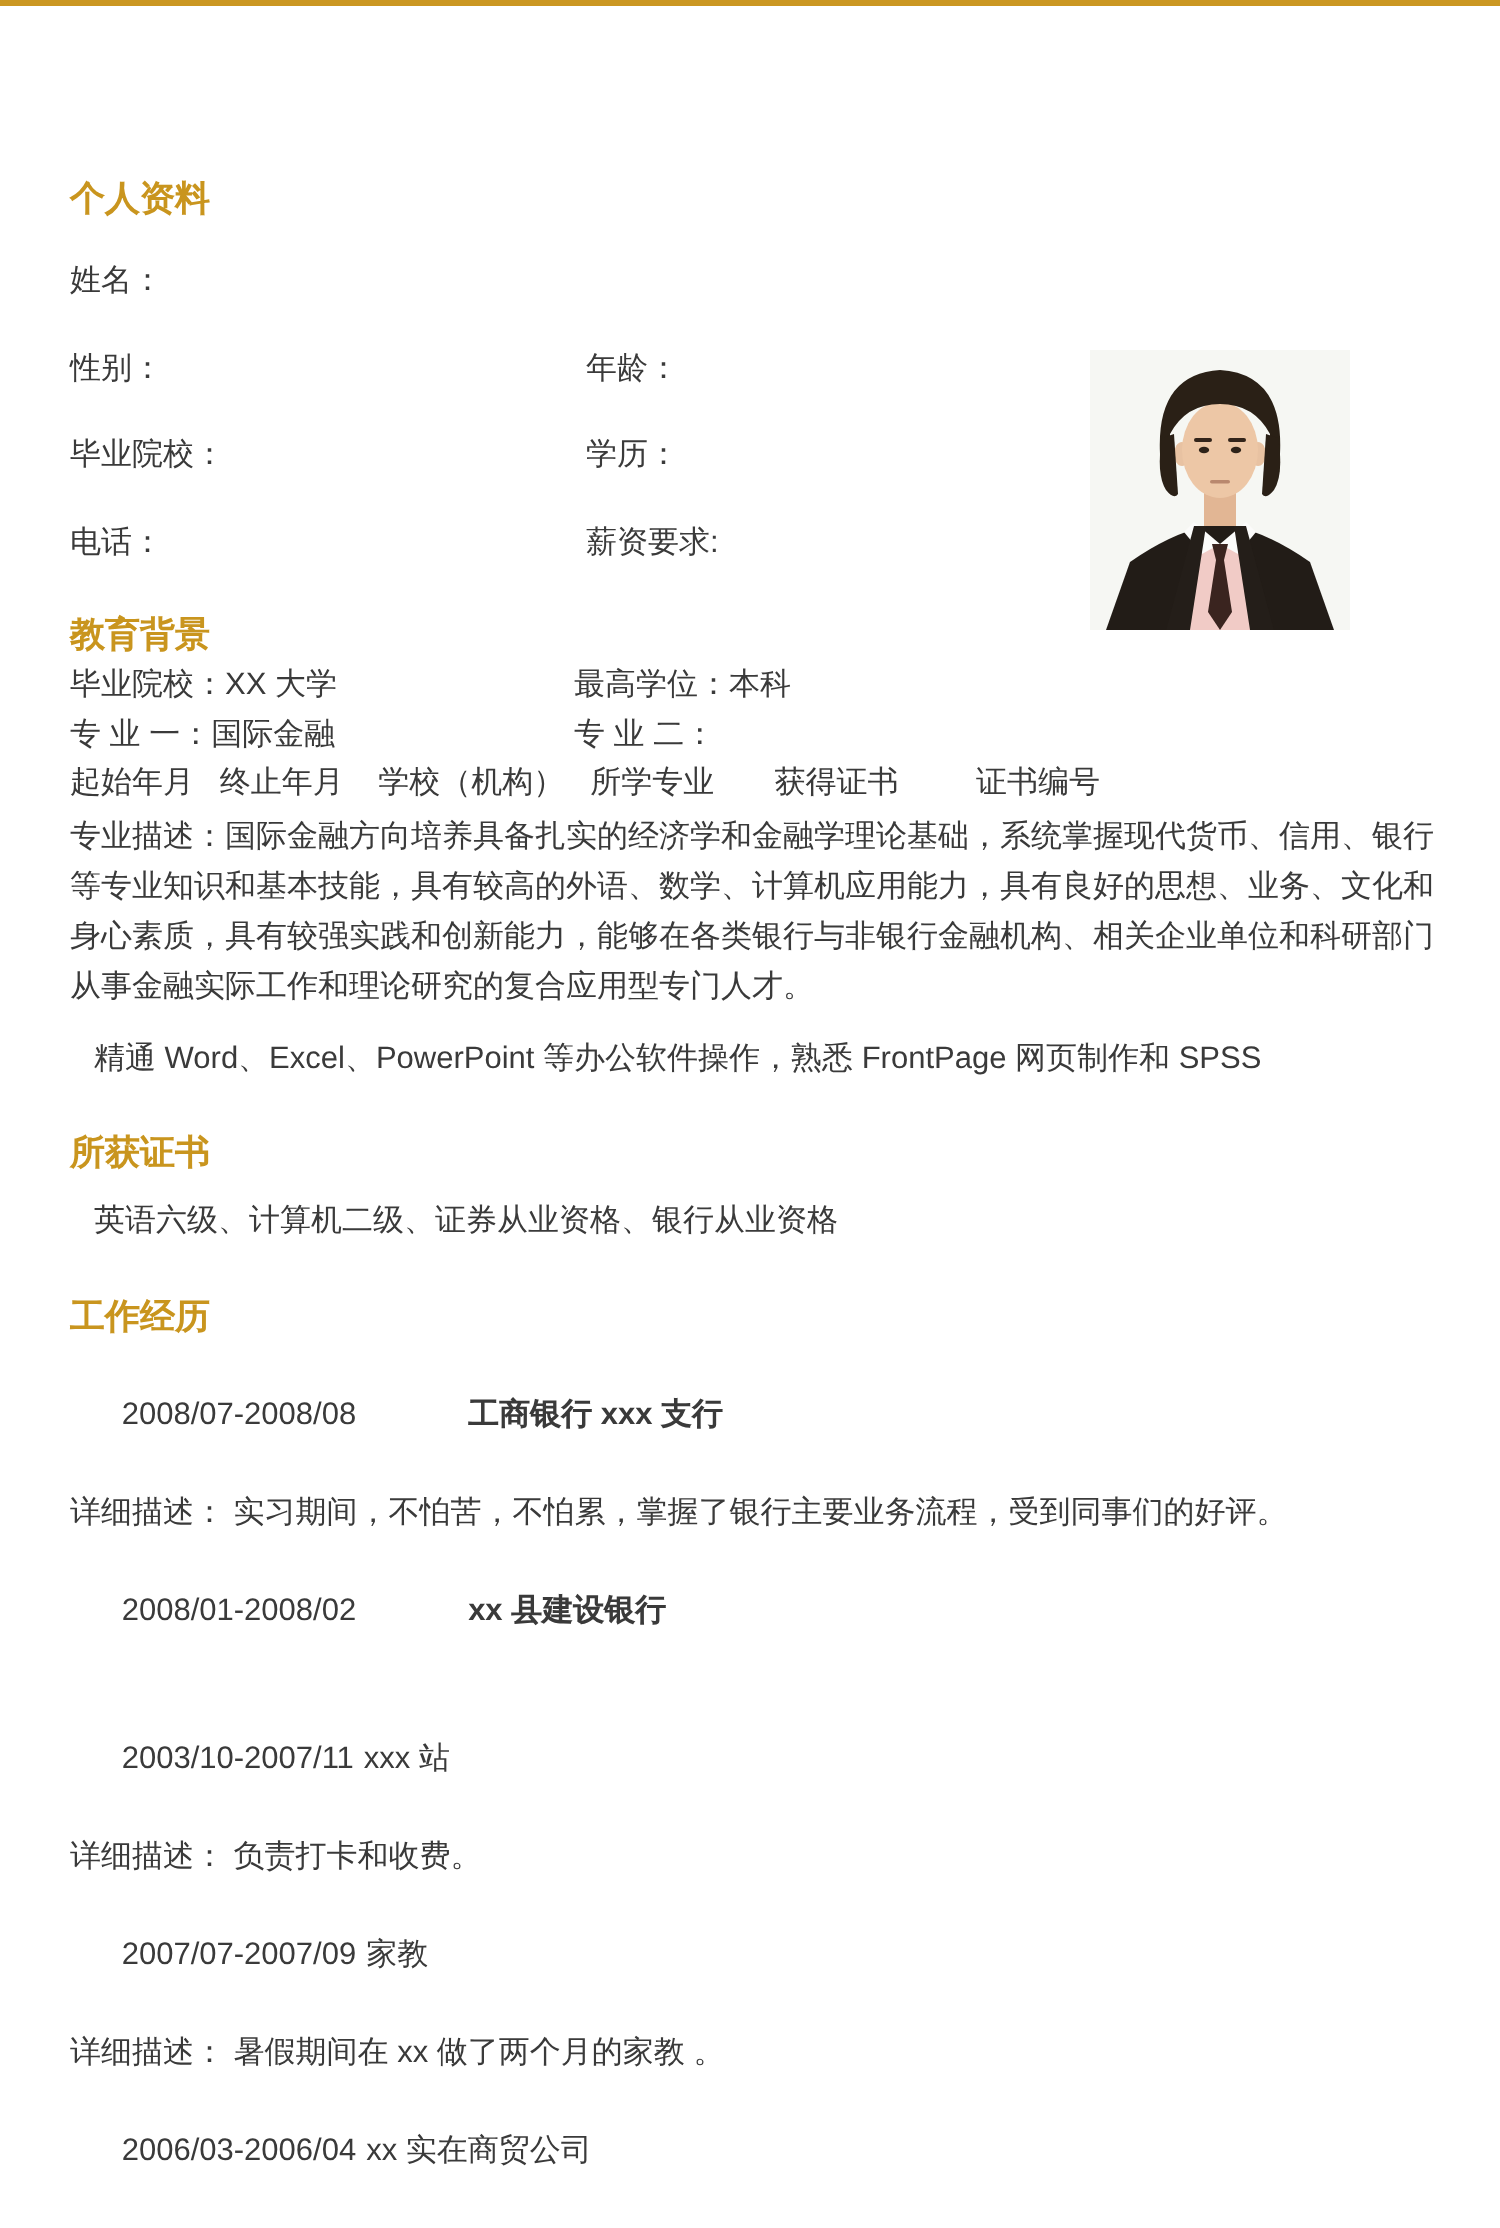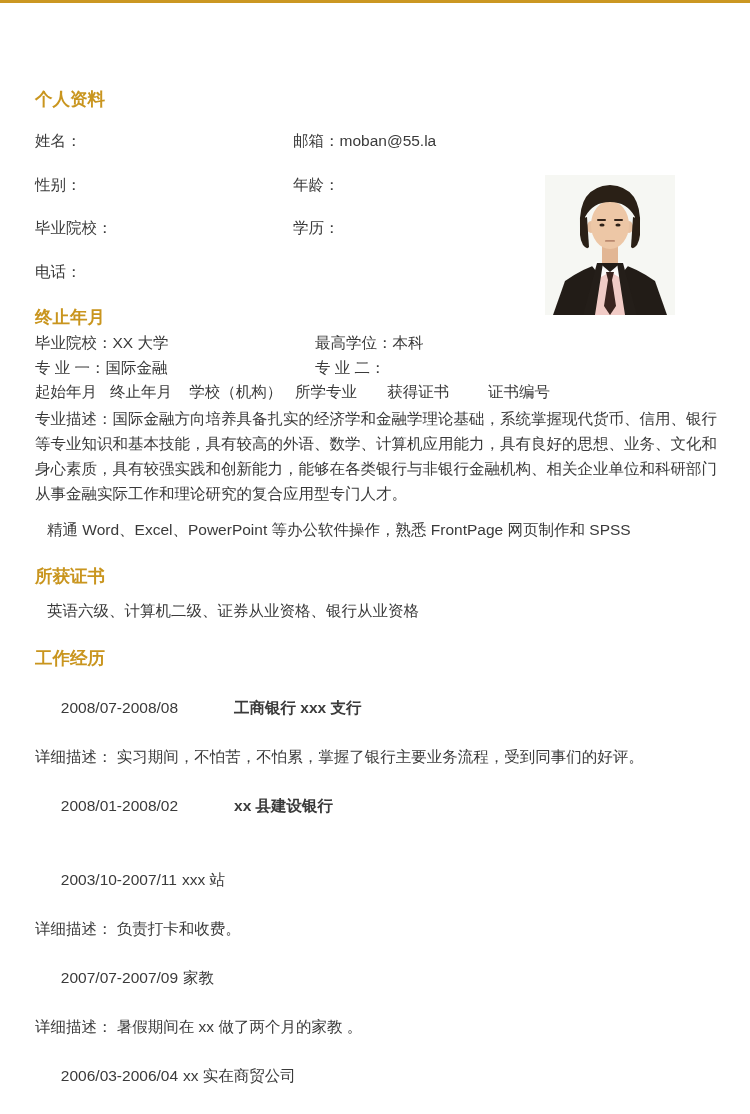--- a/index.html
+++ b/index.html
@@ -12,21 +12,21 @@
   .page{position:relative;box-sizing:border-box;width:750px;padding:0 33px 0 35px;}
   h2.sh{
     font-size:17.5px;line-height:22px;font-weight:bold;color:#C9951E;
     margin:0 0 3px 0;
   }
   
   .sec-personal h2{margin-top:85px;}
   .prow{display:grid;grid-template-columns:258px 1fr;line-height:24.5px;margin-top:19px;}
   
   .sec-education h2{margin-top:22px;}
-  .erow{display:grid;grid-template-columns:252px 1fr;line-height:24.5px;gap:28px;}
+  .erow{display:grid;grid-template-columns:252px 1fr;line-height:24.5px;}
   .table-head{line-height:24.5px;white-space:pre-wrap;}
   .para{margin:1px 0 0 0;text-align:justify;line-height:25px;}
   
   .sec-skills h2{margin-top:17px;}
   .sec-certs h2{margin-top:23px;}
   .oneline{margin:12px;line-height:24.5px;}
   
   .sec-work h2{margin-top:23px;}
   .wline{line-height:24.5px;white-space:pre-wrap;}
   .gap-wide{margin-left:56px;font-weight:bold;}
@@ -41,32 +41,32 @@
 <body>
 
 <div class="top-rule"></div>
 
 <div class="page">
 
   <section class="sec-personal">
     <h2 class="sh">个人资料</h2>
     <div class="prow">
       <span>姓名：</span>
-      <span>邮箱：moban@55.la</span>
     </div>
     <div class="prow">
       <span>性别：</span>
       <span>年龄：</span>
     </div>
     <div class="prow">
       <span>毕业院校：</span>
       <span>学历：</span>
     </div>
     <div class="prow">
       <span>电话：</span>
+      <span>薪资要求:</span>
     </div>
   </section>
 
   <svg class="photo" viewBox="0 0 130 140" aria-hidden="true">
     <rect x="0" y="0" width="130" height="140" fill="#f6f7f3"></rect>
 
     <rect x="57" y="68" width="16" height="20" fill="#e2b694"></rect>
 
     <ellipse cx="46" cy="52" rx="4" ry="6" fill="#e8c2a2"></ellipse>
     <ellipse cx="84" cy="52" rx="4" ry="6" fill="#e8c2a2"></ellipse>
@@ -91,21 +91,21 @@
     <polygon points="78,86 65,97 74,102 83,91" fill="#fbfbfa"></polygon>
 
     <polygon points="61,97 69,97 67,105 63,105" fill="#3a241f"></polygon>
     <polygon points="63,105 67,105 71,131 65,140 59,131" fill="#3a241f"></polygon>
 
     <polygon points="52,88 58,88 50,140 38,140" fill="#241e19"></polygon>
     <polygon points="78,88 72,88 80,140 92,140" fill="#241e19"></polygon>
   </svg>
 
   <section class="sec-education">
-    <h2 class="sh">终止年月</h2>
+    <h2 class="sh">教育背景</h2>
     <div class="erow">
       <span>毕业院校：XX 大学</span>
       <span>最高学位：本科</span>
     </div>
     <div class="erow">
       <span>专 业 一：国际金融</span>
       <span>专 业 二：</span>
     </div>
     <div class="table-head">起始年月   终止年月    学校（机构）   所学专业       获得证书         证书编号</div>
     <p class="para">专业描述：国际金融方向培养具备扎实的经济学和金融学理论基础，系统掌握现代货币、信用、银行等专业知识和基本技能，具有较高的外语、数学、计算机应用能力，具有良好的思想、业务、文化和身心素质，具有较强实践和创新能力，能够在各类银行与非银行金融机构、相关企业单位和科研部门从事金融实际工作和理论研究的复合应用型专门人才。</p>

